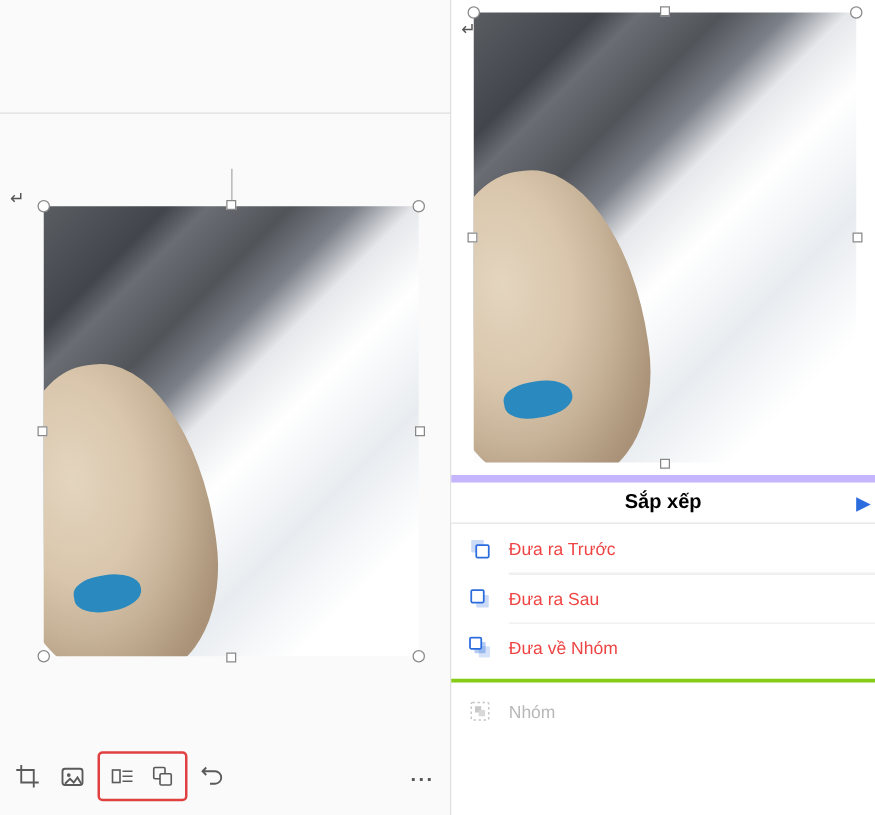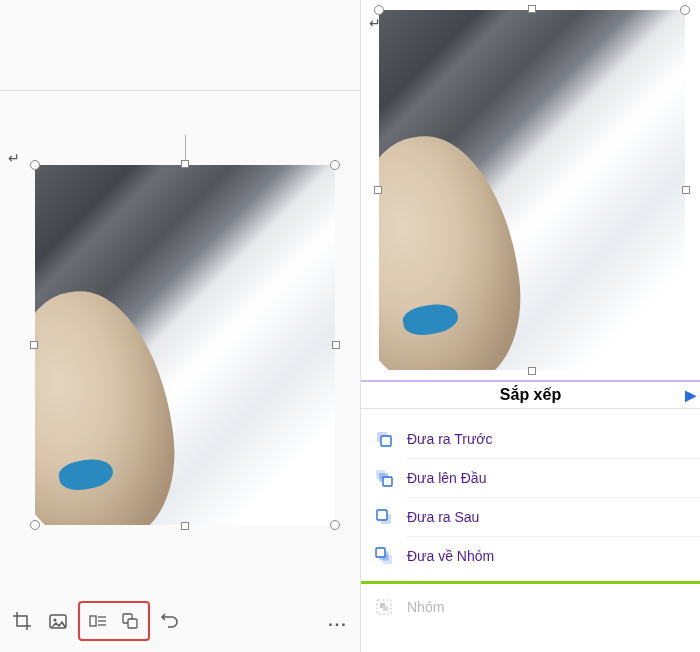--- a/index.html
+++ b/index.html
@@ -147,27 +147,27 @@
       padding:2px;
     }
     .toolbar-spacer{flex:1}
     .more-dots{letter-spacing:2px;font-weight:bold;color:#555}
     
     .arrange-header{
       position:absolute;
       top:380px;
       left:0;
       width:100%;
-      height:29px;
+      height:39px;
       display:flex;
       align-items:center;
       justify-content:center;
       font-weight:600;
       font-size:16px;
-      border-top:2px solid #c4b5fd;
+      border-top:6px solid #c4b5fd;
       border-bottom:1px solid #e3e3e3;
       background:#fff;
     }
     .arrange-chevron{
       position:absolute;
       right:4px;
       color:#2b6cde;
       font-size:14px;
     }
     .menu-list{
@@ -177,21 +177,21 @@
       width:100%;
     }
     .menu-item{
       display:flex;
       align-items:center;
       height:38px;
       padding:0 14px;
       gap:14px;
       font-size:14px;
       cursor:pointer;
-      color:#4c1d95;
+      color:#ef4444;
     }
     .menu-item .icon{
       width:18px;height:18px;
       color:#2b6cde;
       display:flex;align-items:center;justify-content:center;
     }
     .menu-sep{
       margin-left:46px;
       height:1px;background:#eee;
     }
@@ -288,30 +288,20 @@
     <div class="menu-item">
       <span class="icon">
         <svg width="18" height="18" viewBox="0 0 18 18">
             <rect x="2" y="2" width="10" height="10" rx="1" fill="#2b6cde" opacity="0.25"></rect>
             <rect x="6" y="6" width="10" height="10" rx="1" stroke="#2b6cde" stroke-width="1.4" fill="#fff"></rect>
           </svg>
       </span>
       <span>Đưa ra Trước</span>
     </div>
     <div class="menu-sep"></div>
-    <div class="menu-item">
-      <span class="icon">
-        <svg width="18" height="18" viewBox="0 0 18 18">
-            <rect x="1" y="1" width="9" height="9" rx="1" fill="#2b6cde" opacity="0.2"></rect>
-            <rect x="4" y="4" width="9" height="9" rx="1" fill="#2b6cde" opacity="0.35"></rect>
-            <rect x="8" y="8" width="9" height="9" rx="1" stroke="#2b6cde" stroke-width="1.4" fill="#fff"></rect>
-          </svg>
-      </span>
-      <span>Đưa lên Đầu</span>
-    </div>
     <div class="menu-sep"></div>
     <div class="menu-item">
       <span class="icon">
         <svg width="18" height="18" viewBox="0 0 18 18">
             <rect x="6" y="6" width="10" height="10" rx="1" fill="#2b6cde" opacity="0.25"></rect>
             <rect x="2" y="2" width="10" height="10" rx="1" stroke="#2b6cde" stroke-width="1.4" fill="#fff"></rect>
           </svg>
       </span>
       <span>Đưa ra Sau</span>
     </div>

